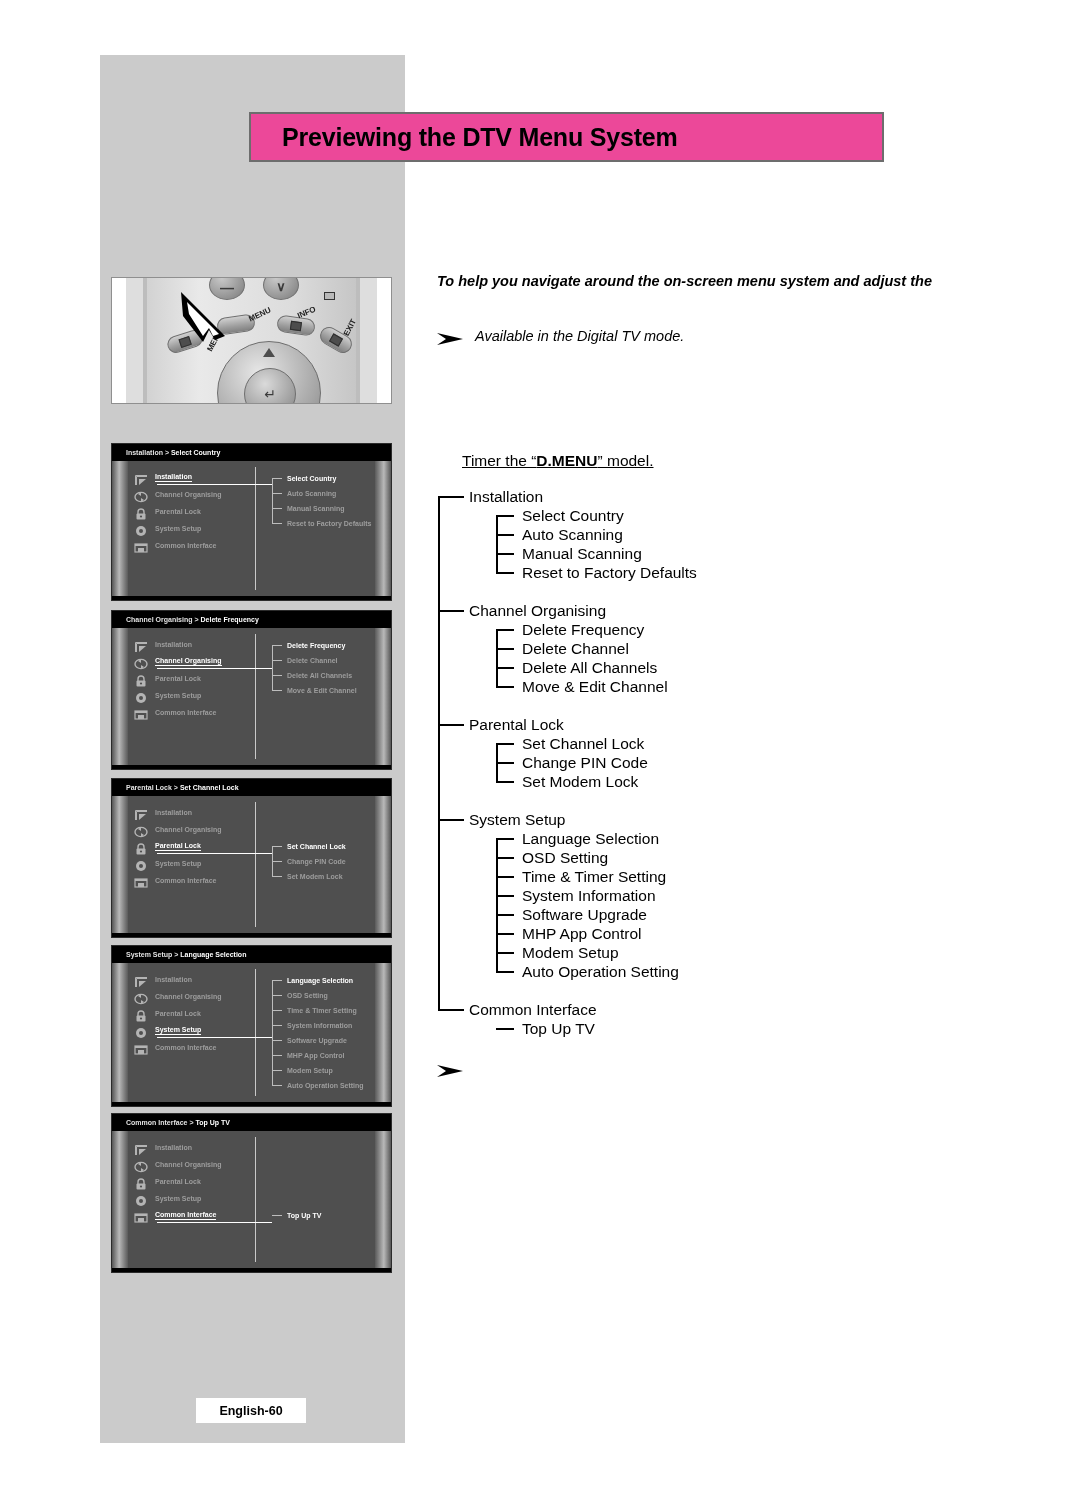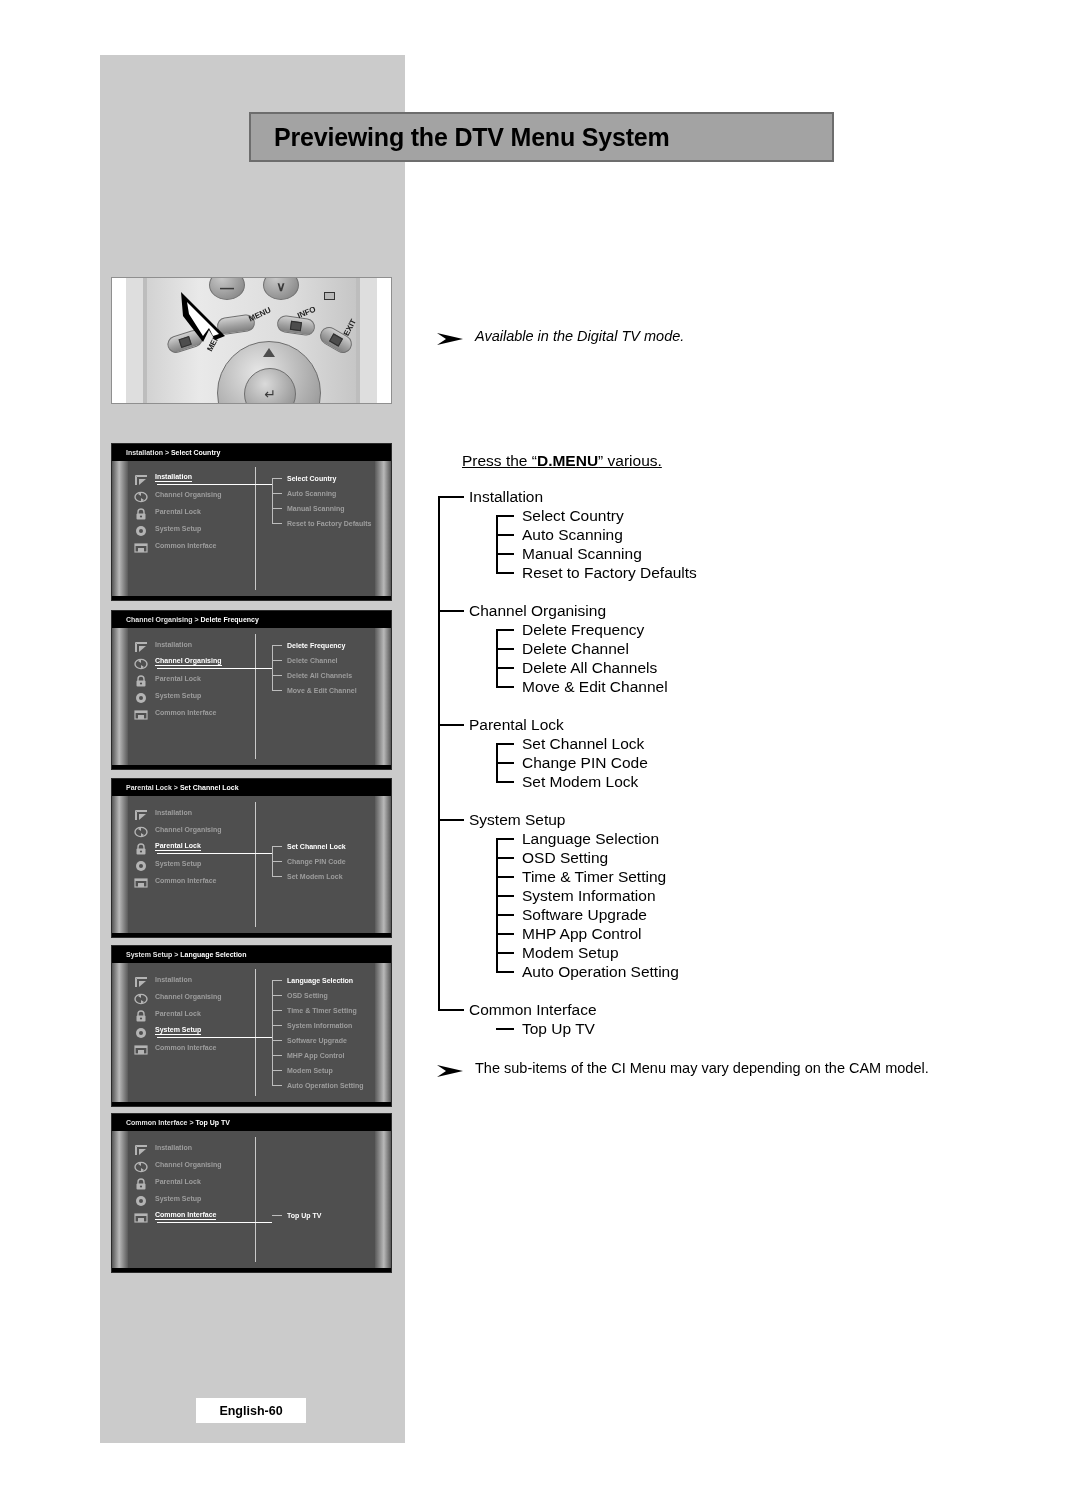--- a/index.html
+++ b/index.html
@@ -25,26 +25,27 @@
     position: absolute;
     left: 100px; top: 55px;
     width: 305px; height: 1388px;
     background: #cbcbcb;
   }
 
   
   #title-bar {
     position: absolute;
     left: 249px; top: 112px;
-    width: 585px; height: 50px;
-    background: #a3a3a3;
+    width: 635px; height: 50px;
+    background: #ec4899;
     border: 2px solid #6d6d6d;
     box-sizing: border-box;
     display: flex;
     align-items: center;
+    padding-left: 8px;
   }
   #title-text {
     font-size: 25px;
     font-weight: bold;
     color: #000;
     padding-left: 23px;
     letter-spacing: -0.2px;
   }
 
   
@@ -808,31 +809,32 @@
               <span class="sub-tick"></span>
               <span>Top Up TV</span>
             </div>
           </div>
           <div class="connector" style="left: 45px; width: 115px; top: 90.5px;"></div>
         </div>
       </div>
     </div>
 
   <div id="intro">
+    <p>To help you navigate around the on-screen menu system and adjust the</p>
   </div>
 
   <div id="note-top">
     <svg class="arrow-bullet" width="26" height="14" viewBox="0 0 26 14">
       <polygon points="0,1 26,7 0,13 9,7" fill="#000"></polygon>
     </svg>
     <span class="note-text">Available in the Digital TV mode.</span>
   </div>
 
   <div id="press-line">
-    <span>Press the “</span><b>D.MENU</b><span>” various.</span>
+    <span>Timer the “</span><b>D.MENU</b><span>” model.</span>
   </div>
 
   <div id="tree">
     <div id="main-spine" style="top: 9px; height: 514px;"></div>
   <div class="grp">
         <div class="grp-stem"></div>
         <div class="grp-title">Installation</div>
         <div class="children">
           <div class="child-spine" style="top: 9px; height: 58px;"></div>
           <div class="child-tick" style="top: 9px;"></div>
@@ -908,20 +910,19 @@
           <div class="child-tick" style="top: 9px;"></div>
           <div class="child">Top Up TV</div>
         </div>
       </div>
     </div>
 
   <div id="note-bottom">
     <svg class="arrow-bullet" width="26" height="14" viewBox="0 0 26 14">
       <polygon points="0,1 26,7 0,13 9,7" fill="#000"></polygon>
     </svg>
-    <span class="note-text">The sub-items of the CI Menu may vary depending on the CAM model.</span>
   </div>
 
   <div id="footer-box">
     <span id="footer-text">English-60</span>
   </div>
 
 </div>
 
 </body></html>

